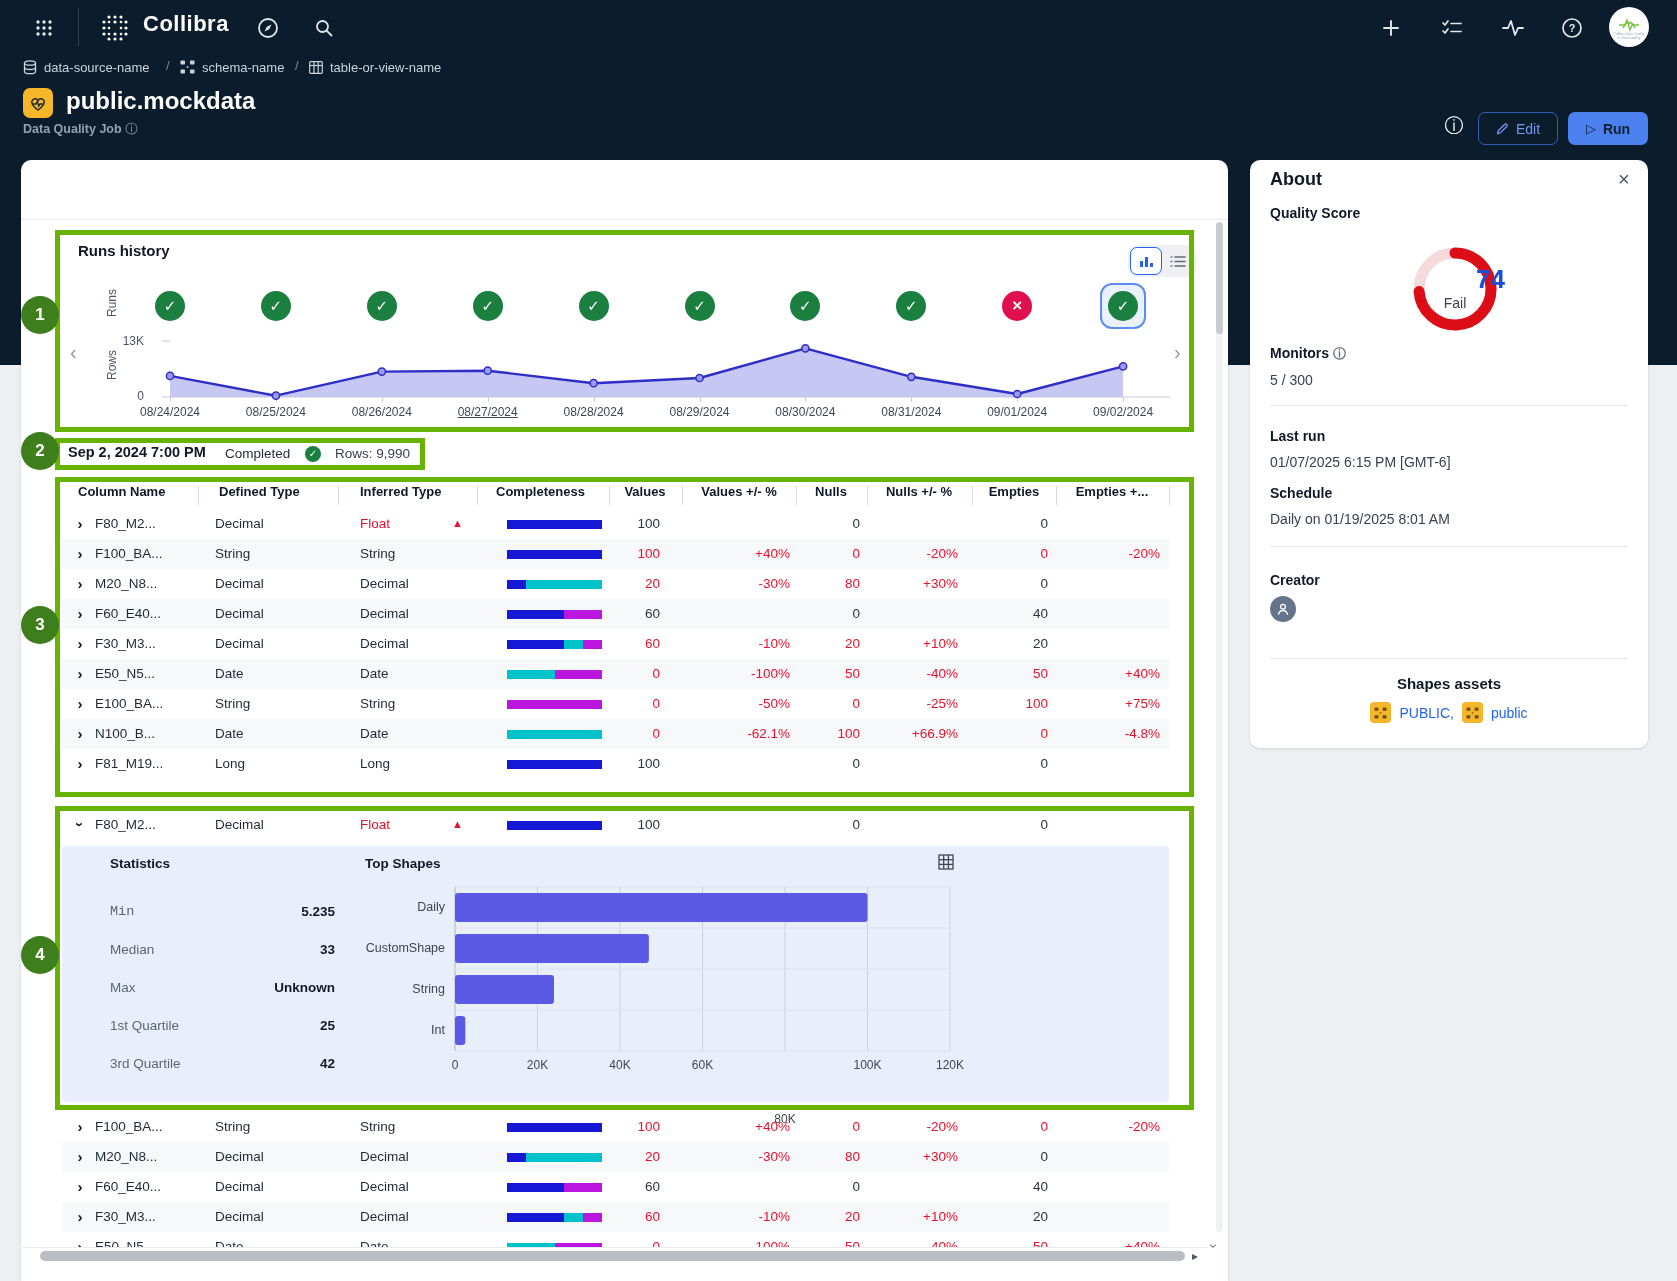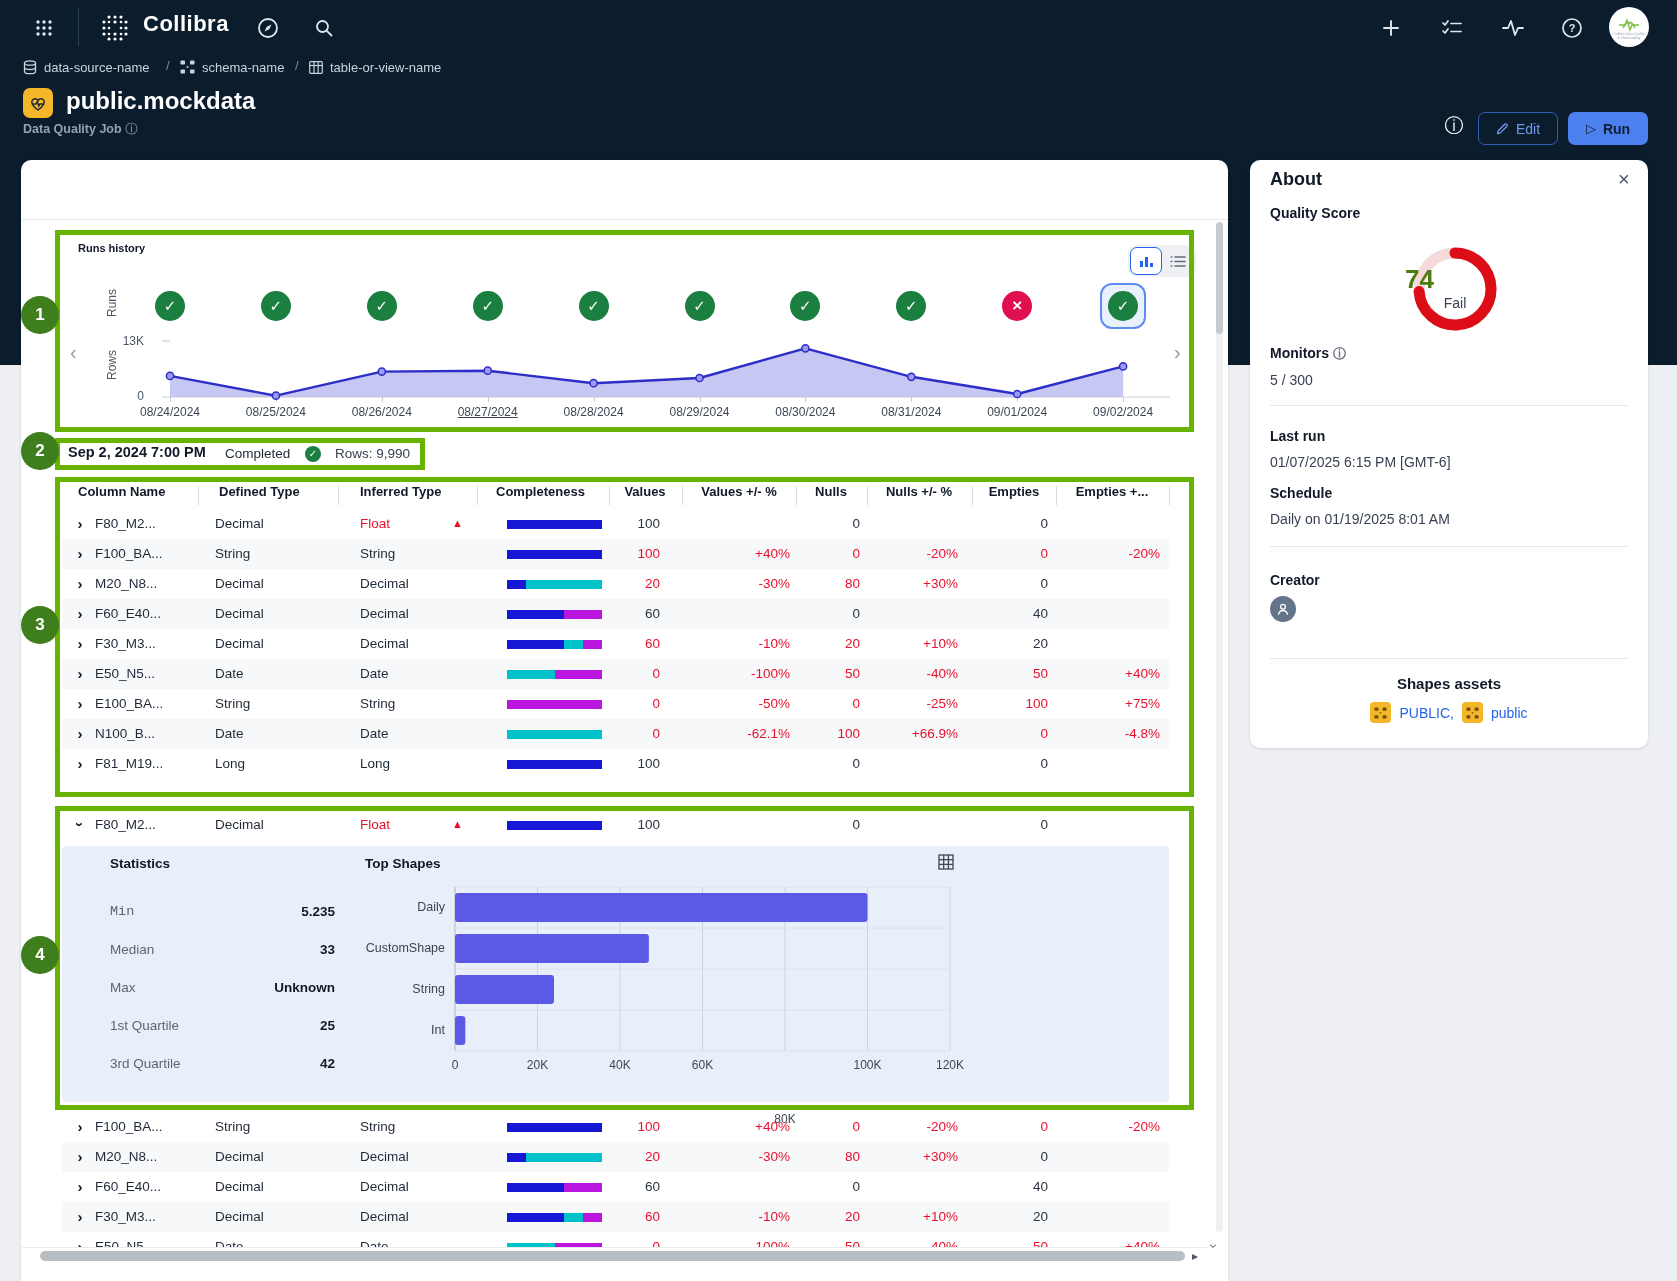--- a/index.html
+++ b/index.html
@@ -24,21 +24,21 @@
   .btn-run{position:absolute;left:1568px;top:112px;width:80px;height:33px;background:#4b80ee;border-radius:7px;color:#0d1f33;font-size:14px;font-weight:bold;display:flex;align-items:center;justify-content:center;gap:7px;cursor:pointer;}
   
   #main-card{left:21px;top:160px;width:1207px;height:1121px;border-bottom-left-radius:0;border-bottom-right-radius:0;}
   #side-card{left:1250px;top:160px;width:398px;height:588px;}
   
   .tabs{position:absolute;left:52px;top:192px;display:flex;gap:21px;font-size:13.5px;}
   .tab{color:#3f4c5a;padding-bottom:10px;cursor:pointer;}
   .tab.active{color:#1b66d9;font-weight:bold;border-bottom:3px solid #1b66d9;}
   .tabs-border{position:absolute;left:21px;top:219px;width:1207px;height:1px;background:#e5e8ec;}
   
-  .runs-title{position:absolute;left:78px;top:242px;font-size:11px;font-weight:bold;color:#111827;}
+  .runs-title{position:absolute;left:78px;top:242px;font-size:15px;font-weight:bold;color:#111827;}
   .view-toggle{position:absolute;left:1128px;top:245px;width:68px;height:32px;background:#eef0f3;border-radius:9px;display:flex;padding:2px;box-sizing:border-box;}
   .seg{width:32px;height:28px;border-radius:7px;display:flex;align-items:center;justify-content:center;cursor:pointer;}
   .seg.on{background:#fff;border:1.5px solid #2563eb;box-sizing:border-box;}
   .vlabel{position:absolute;font-size:12px;color:#4b5563;transform:rotate(-90deg);transform-origin:center;width:60px;text-align:center;}
   .ylab{position:absolute;width:36px;text-align:right;font-size:12px;color:#4b5563;}
   .nav-chev{position:absolute;font-size:20px;color:#8f98a3;cursor:pointer;}
   .run-circle{position:absolute;width:30px;height:30px;border-radius:50%;color:#fff;font-size:15px;font-weight:bold;text-align:center;line-height:29px;cursor:pointer;z-index:3;}
   .run-ok{background:#1a7f3f;}
   .run-fail{background:#e01050;font-size:17px;}
   .sel-box{position:absolute;width:46px;height:46px;border:2px solid #5c8cee;border-radius:12px;background:#e9f1fd;box-sizing:border-box;z-index:2;}
@@ -76,21 +76,21 @@
   .hscroll-arrow{position:absolute;left:1192px;top:1249px;font-size:12px;color:#4b5563;z-index:11;cursor:pointer;}
   .vscroll-track{position:absolute;left:1216px;top:222px;width:7px;height:1010px;background:#f0f1f3;border-radius:4px;z-index:10;}
   .vscroll-thumb{position:absolute;left:0;top:0;width:7px;height:112px;background:#c6ccd2;border-radius:4px;cursor:pointer;}
   .vscroll-arrow{position:absolute;left:1212px;top:1238px;font-size:14px;color:#6b7280;z-index:11;transform:rotate(90deg);cursor:pointer;}
   
   .about-title{position:absolute;left:1270px;top:169px;font-size:18px;font-weight:bold;color:#111827;}
   .about-close{position:absolute;left:1618px;top:168px;font-size:20px;color:#4b5563;cursor:pointer;}
   .side-label{position:absolute;font-size:14px;font-weight:bold;color:#111827;}
   .side-value{position:absolute;font-size:14px;color:#374151;}
   .side-div{position:absolute;left:1270px;width:358px;height:1px;background:#e5e7eb;}
-  .score-num{position:absolute;left:1405px;top:264px;width:100px;text-align:left;font-size:26px;font-weight:bold;color:#4d7c0f;}
+  .score-num{position:absolute;left:1405px;top:264px;width:100px;text-align:right;font-size:26px;font-weight:bold;color:#1d4ed8;}
   .score-status{position:absolute;left:1405px;top:295px;width:100px;text-align:center;font-size:14px;color:#374151;}
   .creator-avatar{position:absolute;left:1270px;top:596px;width:26px;height:26px;border-radius:50%;background:#64748b;display:flex;align-items:center;justify-content:center;}
   .rel-title{position:absolute;left:1270px;top:675px;width:358px;text-align:center;font-size:15px;font-weight:bold;color:#111827;}
   .rel-row{position:absolute;left:1270px;top:702px;width:358px;display:flex;align-items:center;justify-content:center;gap:8px;}
   .asset-icon{width:21px;height:21px;border-radius:4px;background:#f5b629;display:flex;align-items:center;justify-content:center;}
   .asset-link{color:#2563eb;font-size:14px;cursor:pointer;}
   .info-gray{color:#6b7280;font-size:13px;}
   
   .anno-box{position:absolute;border:5px solid #68b300;box-sizing:border-box;z-index:40;pointer-events:none;}
   .anno-circle{position:absolute;width:38px;height:38px;border-radius:50%;background:#3e7e1c;color:#fff;font-size:17px;font-weight:bold;text-align:center;line-height:38px;z-index:41;}

